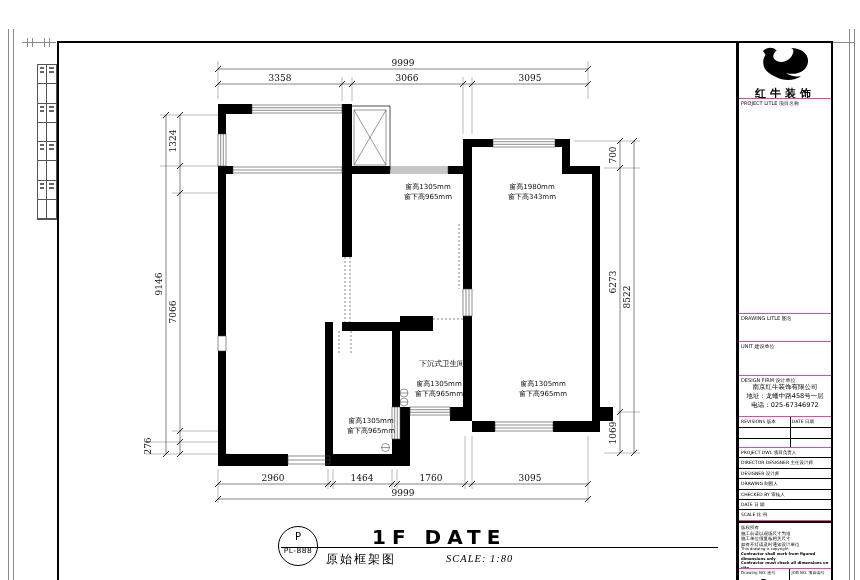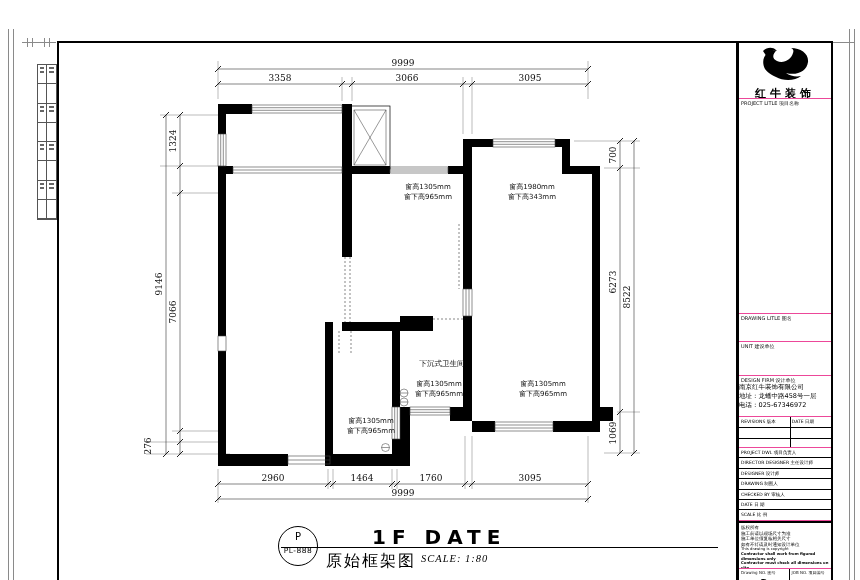--- a/index.html
+++ b/index.html
@@ -16,38 +16,38 @@
              grid-template-columns:1fr 1fr;grid-template-rows:repeat(8,1fr);}
   .foldtable .cell{border-right:1px solid #555;border-bottom:1px solid #555;overflow:hidden;}
   .foldtable .cell:nth-child(2n){border-right:none;}
   .mark{height:2px;background:#666;margin:2px 2px 0 2px;}
   
   .titleblock{position:absolute;left:736px;top:14px;width:95px;height:554px;
               border-left:3px solid #000;box-sizing:border-box;background:#fff;
               font-family:"DejaVu Sans","Liberation Sans",sans-serif;}
   .tb-sec{border-bottom:1px solid #ec4899;box-sizing:border-box;position:relative;overflow:hidden;}
   .tb-label{font-size:5px;color:#111;padding:1px 2px 0 2px;line-height:6px;}
-  .tb-center{font-size:6.5px;line-height:9px;color:#000;}
+  .tb-center{text-align:center;font-size:6.5px;line-height:9px;color:#000;}
   .tb-row{font-size:4.5px;line-height:10px;height:10.4px;border-bottom:1px solid #000;
           padding-left:2px;box-sizing:border-box;white-space:nowrap;overflow:hidden;}
   .tb-row:last-child{border-bottom:none;}
   .notes{border-top:2px solid #000;font-size:4.5px;line-height:5.6px;padding:2px 2px;}
   .notes .en{font-size:3.8px;line-height:4.6px;}
   .notes .en.b{font-weight:bold;}
   .logo-name{text-align:center;font-weight:bold;font-size:11px;letter-spacing:4px;
              white-space:nowrap;margin-top:1px;}
   
   .callout-circle{position:absolute;left:278px;top:497px;width:40px;height:40px;
                   border:1px solid #000;border-radius:50%;box-sizing:border-box;text-align:center;}
   .callout-top{font-size:10px;line-height:19px;}
   .callout-bottom{font-size:7.5px;line-height:9px;letter-spacing:0.5px;}
   .plan-title{position:absolute;left:372px;top:496px;font-size:20px;font-weight:800;
               letter-spacing:6px;font-family:"DejaVu Sans","Liberation Sans",sans-serif;}
-  .plan-subtitle{position:absolute;left:326px;top:522px;font-size:16px;letter-spacing:2px;text-align:right;}
-  .plan-scale{position:absolute;left:421px;top:524px;font-size:10.5px;font-style:italic;
+  .plan-subtitle{position:absolute;left:326px;top:522px;font-size:12px;letter-spacing:2px;text-align:right;}
+  .plan-scale{position:absolute;left:446px;top:524px;font-size:10.5px;font-style:italic;
               font-family:"Liberation Serif","DejaVu Serif",serif;letter-spacing:1px;}
   .title-underline{position:absolute;left:281px;top:518px;width:437px;height:1px;background:#000;}
   
   .wall{fill:#000;stroke:none;}
   .thin{stroke:#000;stroke-width:0.7;fill:none;}
   .xthin{stroke:#333;stroke-width:0.5;fill:none;}
   .winline{stroke:#444;stroke-width:0.6;fill:none;}
   .dot{stroke:#555;stroke-width:0.7;fill:none;stroke-dasharray:2,2;}
   .dim{stroke:#333;stroke-width:0.6;fill:none;}
   .ext{stroke:#777;stroke-width:0.5;fill:none;}

